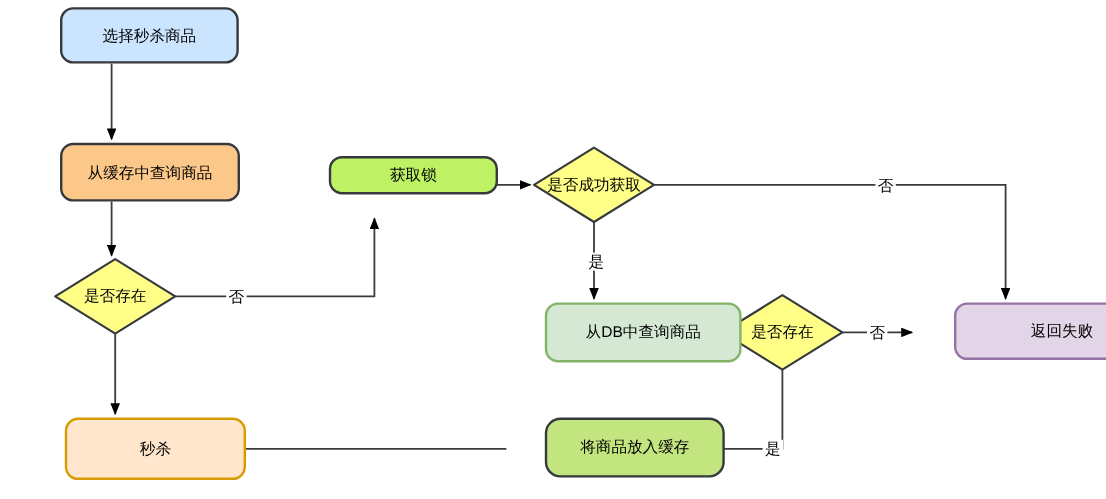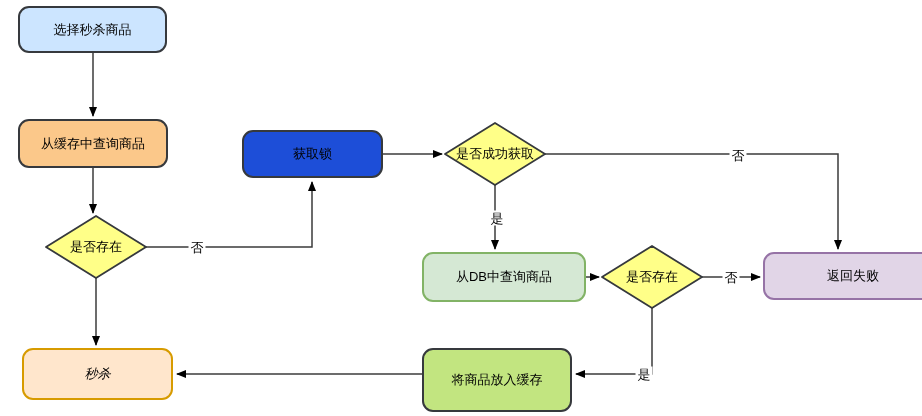--- a/index.html
+++ b/index.html
@@ -3,29 +3,29 @@
 <meta charset="utf-8">
 <style>
   html,body{margin:0;padding:0;background:#ffffff;}
   .canvas{
     position:relative;width:922px;height:416px;background:#ffffff;
     font-family:"Liberation Sans","DejaVu Sans",sans-serif;color:#000;overflow:hidden;
   }
   svg.wires{position:absolute;left:0;top:0;width:922px;height:416px;}
   .node{
     position:absolute;box-sizing:border-box;display:flex;align-items:center;justify-content:center;
-    font-size:13px;line-height:1.2;text-align:center;border:2px solid #36393d;border-radius:11px;
+    font-size:13px;line-height:1.2;text-align:center;border:2px solid #36393d;border-radius:11px;margin-left:32px;
   }
   .node-select      {left:18px;  top:6px;   width:149px;height:47px;background:#cce5ff;}
   .node-query-cache {left:18px;  top:119px; width:150px;height:49px;background:#fbc88a;}
-  .node-acquire-lock{left:242px; top:130px; width:141px;height:48px;background:#1d4ed8;}
+  .node-acquire-lock{left:242px; top:130px; width:141px;height:32px;background:#bef264;}
   .node-query-db    {left:422px; top:252px; width:164px;height:50px;background:#d5e8d4;border-color:#82b366;}
   .node-return-fail {left:763px; top:252px; width:180px;height:48px;background:#e1d5e7;border-color:#9673a6;}
-  .node-put-cache   {left:422px; top:348px; width:150px;height:64px;background:#c2e580;}
-  .node-seckill     {left:22px;  top:348px; width:151px;height:52px;background:#ffe6cc;border-color:#d79b00;font-style:italic;}
+  .node-put-cache   {left:422px; top:348px; width:150px;height:50px;background:#c2e580;border-radius:13px;}
+  .node-seckill     {left:22px;  top:348px; width:151px;height:52px;background:#ffe6cc;border-color:#d79b00;}
   .diamond-label{
     position:absolute;width:104px;height:32px;display:flex;align-items:center;justify-content:center;
     font-size:13px;pointer-events:none;
   }
   .dlabel-1{left:44px; top:231px;}
   .dlabel-2{left:443px;top:138px;}
   .dlabel-3{left:600px;top:261px;}
   .edge-label{
     position:absolute;transform:translate(-50%,-50%);background:#ffffff;
     font-size:13px;line-height:1;padding:1px 2px;white-space:nowrap;

